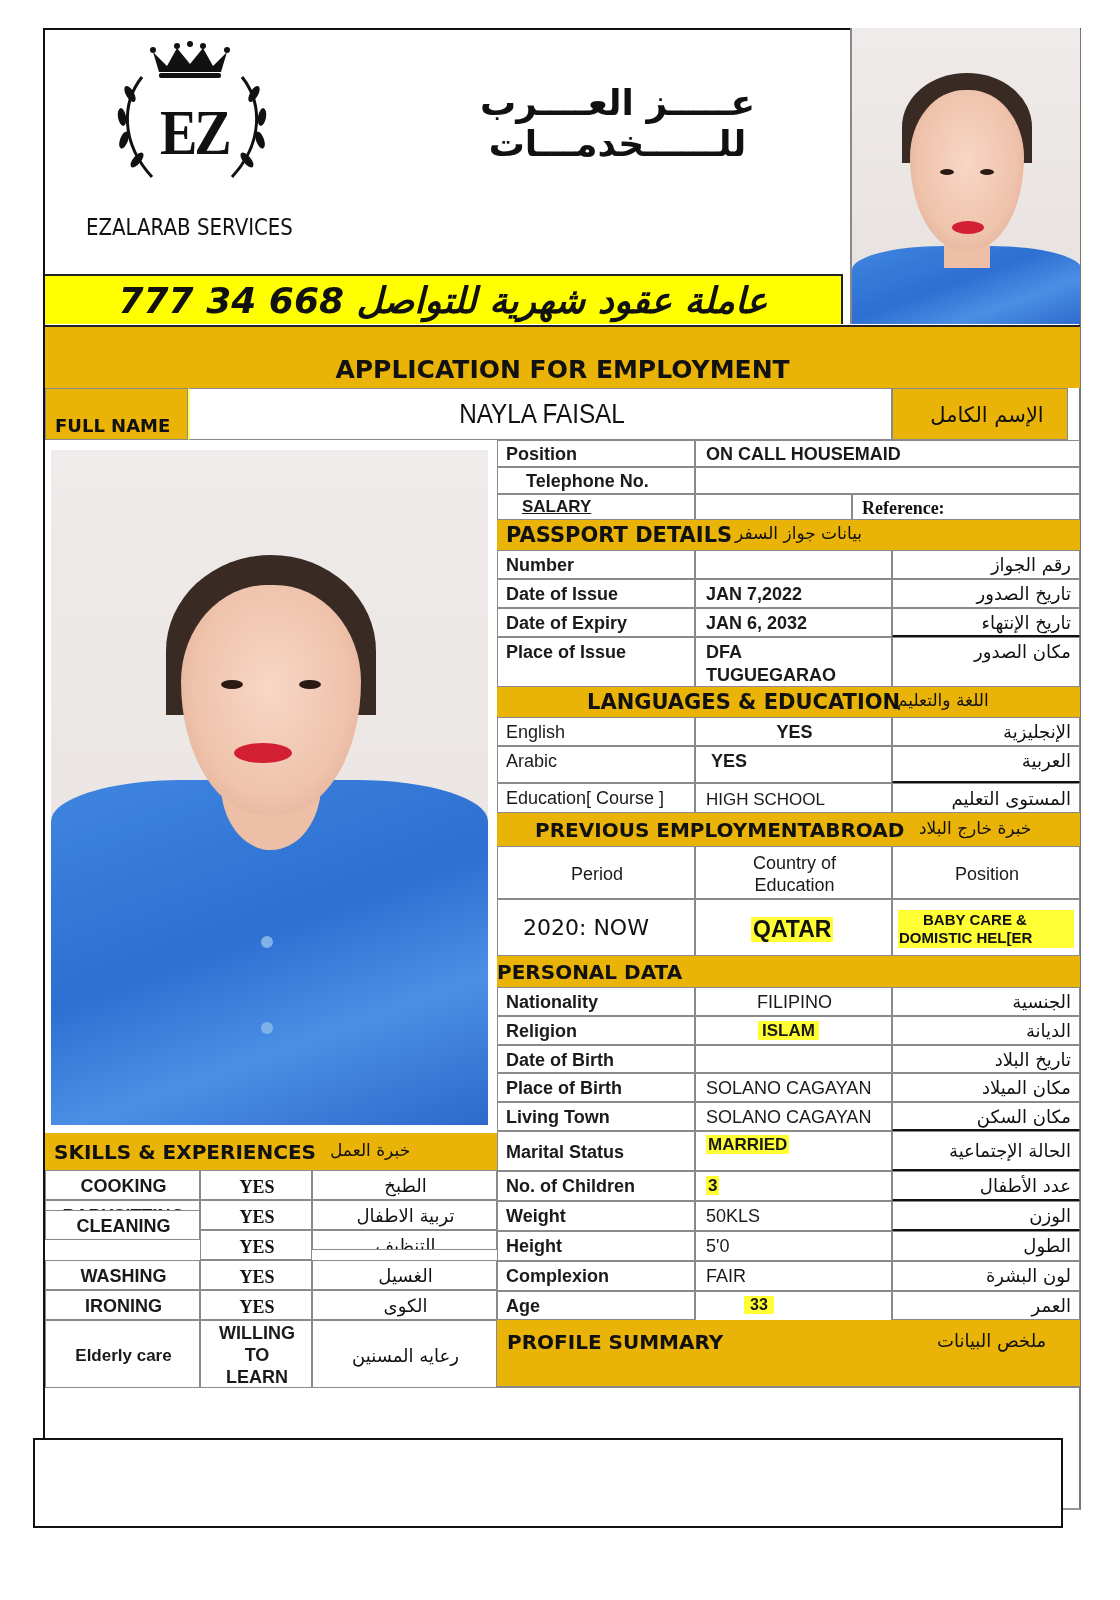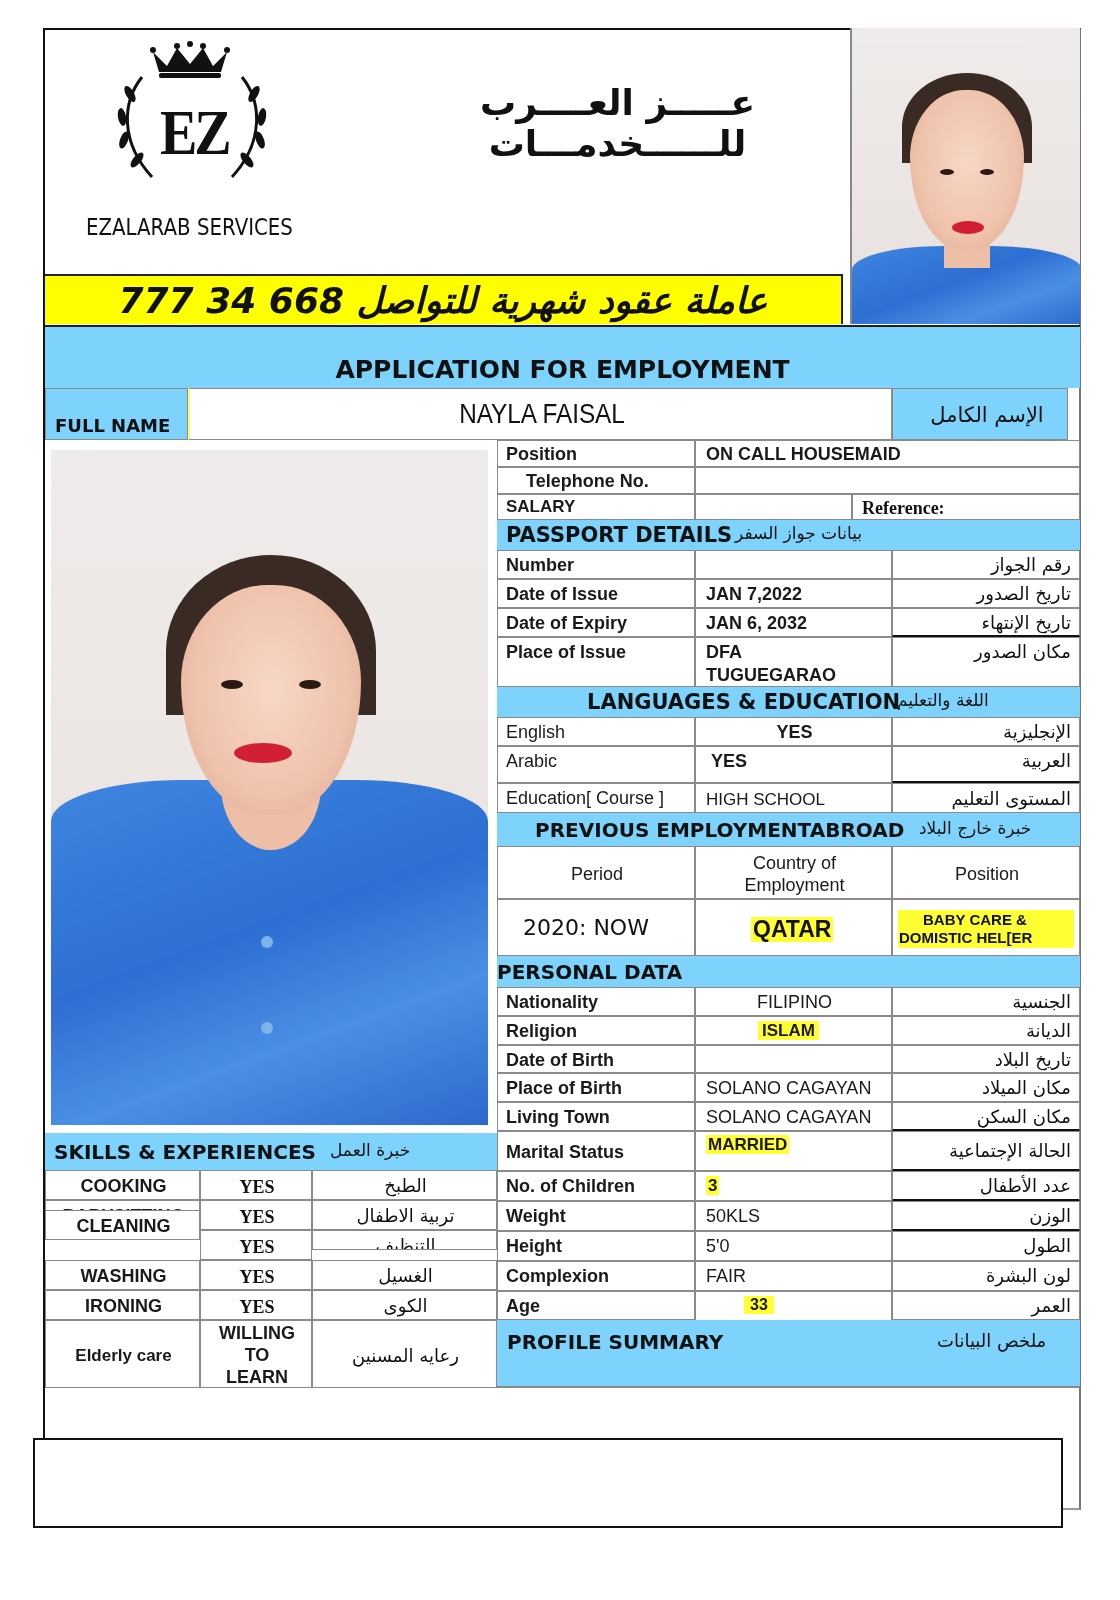--- a/index.html
+++ b/index.html
@@ -1,20 +1,20 @@
 <!DOCTYPE html>
 <html><head>
 <meta charset="utf-8">
 <style>
   * { box-sizing: border-box; margin: 0; padding: 0; }
   html, body { width: 1120px; height: 1600px; background: #ffffff; overflow: hidden; }
   body { position: relative; font-family: "Liberation Sans", sans-serif; color: #111; }
 
   .abs { position: absolute; }
-  .blue { background: #7dd3fc; }
+  .blue { background: #eab308; }
   .cell { position: absolute; border: 1px solid #8a8a8a; background: #fff; overflow: hidden; }
   .txt { position: absolute; white-space: nowrap; line-height: 1; }
   .lbl { font-size: 18px; font-weight: bold; color: #1a1a1a; }
   .val { font-size: 18px; color: #1a1a1a; }
   .valb { font-size: 18px; font-weight: bold; color: #1a1a1a; }
   .ar { font-family: "DejaVu Sans", sans-serif; font-size: 18px; direction: rtl; text-align: right; right: 8px; }
   .hl { background: #ffff33; }
   .hdr { font-family: "DejaVu Sans", sans-serif; font-weight: bold; font-size: 21px; }
   .serif { font-family: "Liberation Serif", serif; }
 
@@ -121,21 +121,21 @@
 </div>
 
 <div class="cell" style="left:497px; top:467px; width:198px; height:27px;">
   <div class="txt lbl" style="left:8px; top:4px;margin-left:20px;">Telephone No.</div>
 </div>
 <div class="cell" style="left:695px; top:467px; width:385px; height:27px;">
   <div class="txt val" style="left:10px; top:4px;"></div>
 </div>
 
 <div class="cell" style="left:497px; top:494px; width:198px; height:26px;">
-  <div class="txt lbl" style="left:8px; top:3px; font-size:17px;">SALARY</div>
+  <div class="txt lbl" style="left:24px; top:3px; font-size:17px;text-decoration:underline;">SALARY</div>
 </div>
 <div class="cell" style="left:695px; top:494px; width:157px; height:26px;">
   <div class="txt val" style="left:10px; top:3px;"></div>
 </div>
 <div class="cell" style="left:852px; top:494px; width:228px; height:26px;">
   <div class="txt serif" style="left:9px; top:4px; font-size:18px; font-weight:bold;">Reference:</div>
 </div>
 
 <div class="abs blue" style="left:497px; top:520px; width:583px; height:30px;">
   <div class="txt hdr" style="left:9px; top:5px;">PASSPORT DETAILS</div>
@@ -221,21 +221,21 @@
 <div class="abs blue" style="left:497px; top:813px; width:583px; height:33px;">
   <div class="txt hdr" style="left:38px; top:7px; font-size:20px;">PREVIOUS EMPLOYMENTABROAD</div>
   <div class="txt" style="left:422px; top:7px; font-family:'DejaVu Sans',sans-serif; font-size:17px; direction:rtl;">خبرة خارج البلاد</div>
 </div>
 
 <div class="cell" style="left:497px; top:846px; width:198px; height:53px;">
     <div class="txt lbl" style="left:0; width:198px; text-align:center; top:18px; font-weight:normal;">Period</div>
   </div>
 <div class="cell" style="left:695px; top:846px; width:197px; height:53px;">
   <div class="txt lbl" style="left:0; width:197px; text-align:center; top:7px; font-weight:normal;">Country of</div>
-  <div class="txt lbl" style="left:0; width:197px; text-align:center; top:29px; font-weight:normal;">Employment</div>
+  <div class="txt lbl" style="left:0; width:197px; text-align:center; top:29px; font-weight:normal;">Education</div>
 </div>
 <div class="cell" style="left:892px; top:846px; width:188px; height:53px;">
     <div class="txt lbl" style="left:0; width:188px; text-align:center; top:18px; font-weight:normal;">Position</div>
   </div>
 
 <div class="cell" style="left:497px; top:899px; width:198px; height:57px;">
     <div class="txt" style="left:25px; top:17px; font-family:'DejaVu Sans',sans-serif; font-size:22px;">2020: NOW</div>
   </div>
 <div class="cell" style="left:695px; top:899px; width:197px; height:57px;">
     <div class="txt hl" style="left:55px; top:17px; font-size:23px; font-weight:bold; padding:1px 2px;">QATAR</div>

